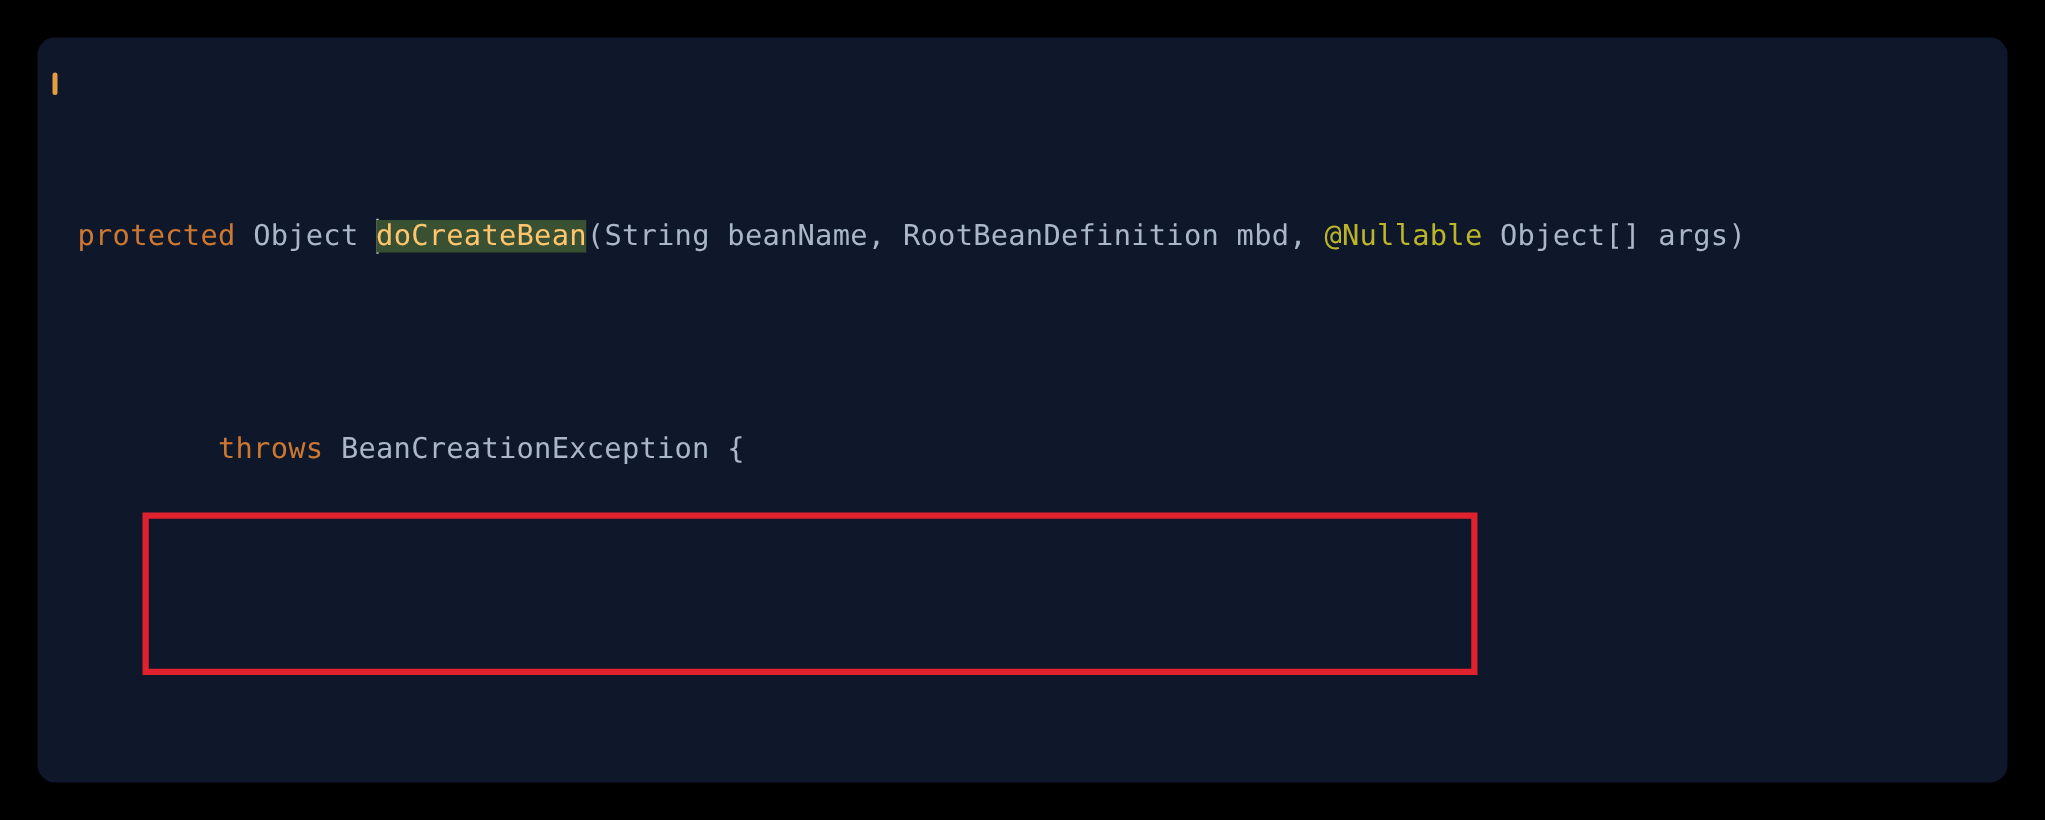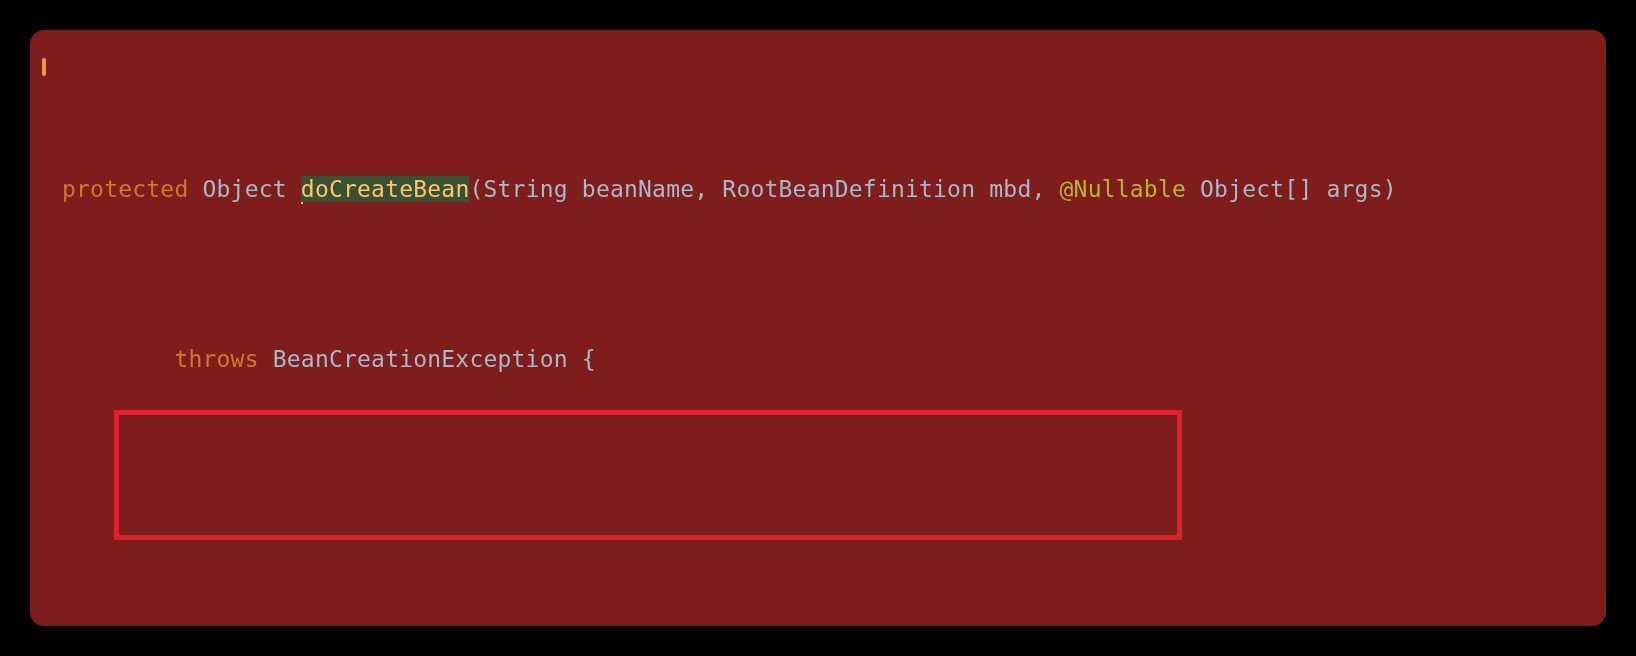--- a/index.html
+++ b/index.html
@@ -11,21 +11,21 @@
       background: #000;
       padding: 30px;
       font-family: 'Menlo', 'Consolas', 'Monaco', monospace;
       font-size: 23px;
       line-height: 1.85;
       display: flex;
       justify-content: center;
       align-items: flex-start;
     }
     .editor-window {
-      background: #7f1d1d;
+      background: #0f172a;
       width: 1596px;
       height: 596px;
       border-radius: 14px;
       box-shadow: 0 8px 40px rgba(0,0,0,0.7);
       position: relative;
       overflow: hidden;
       padding-top: 10px;
     }
     .brkpt-marker {
       position: absolute;

